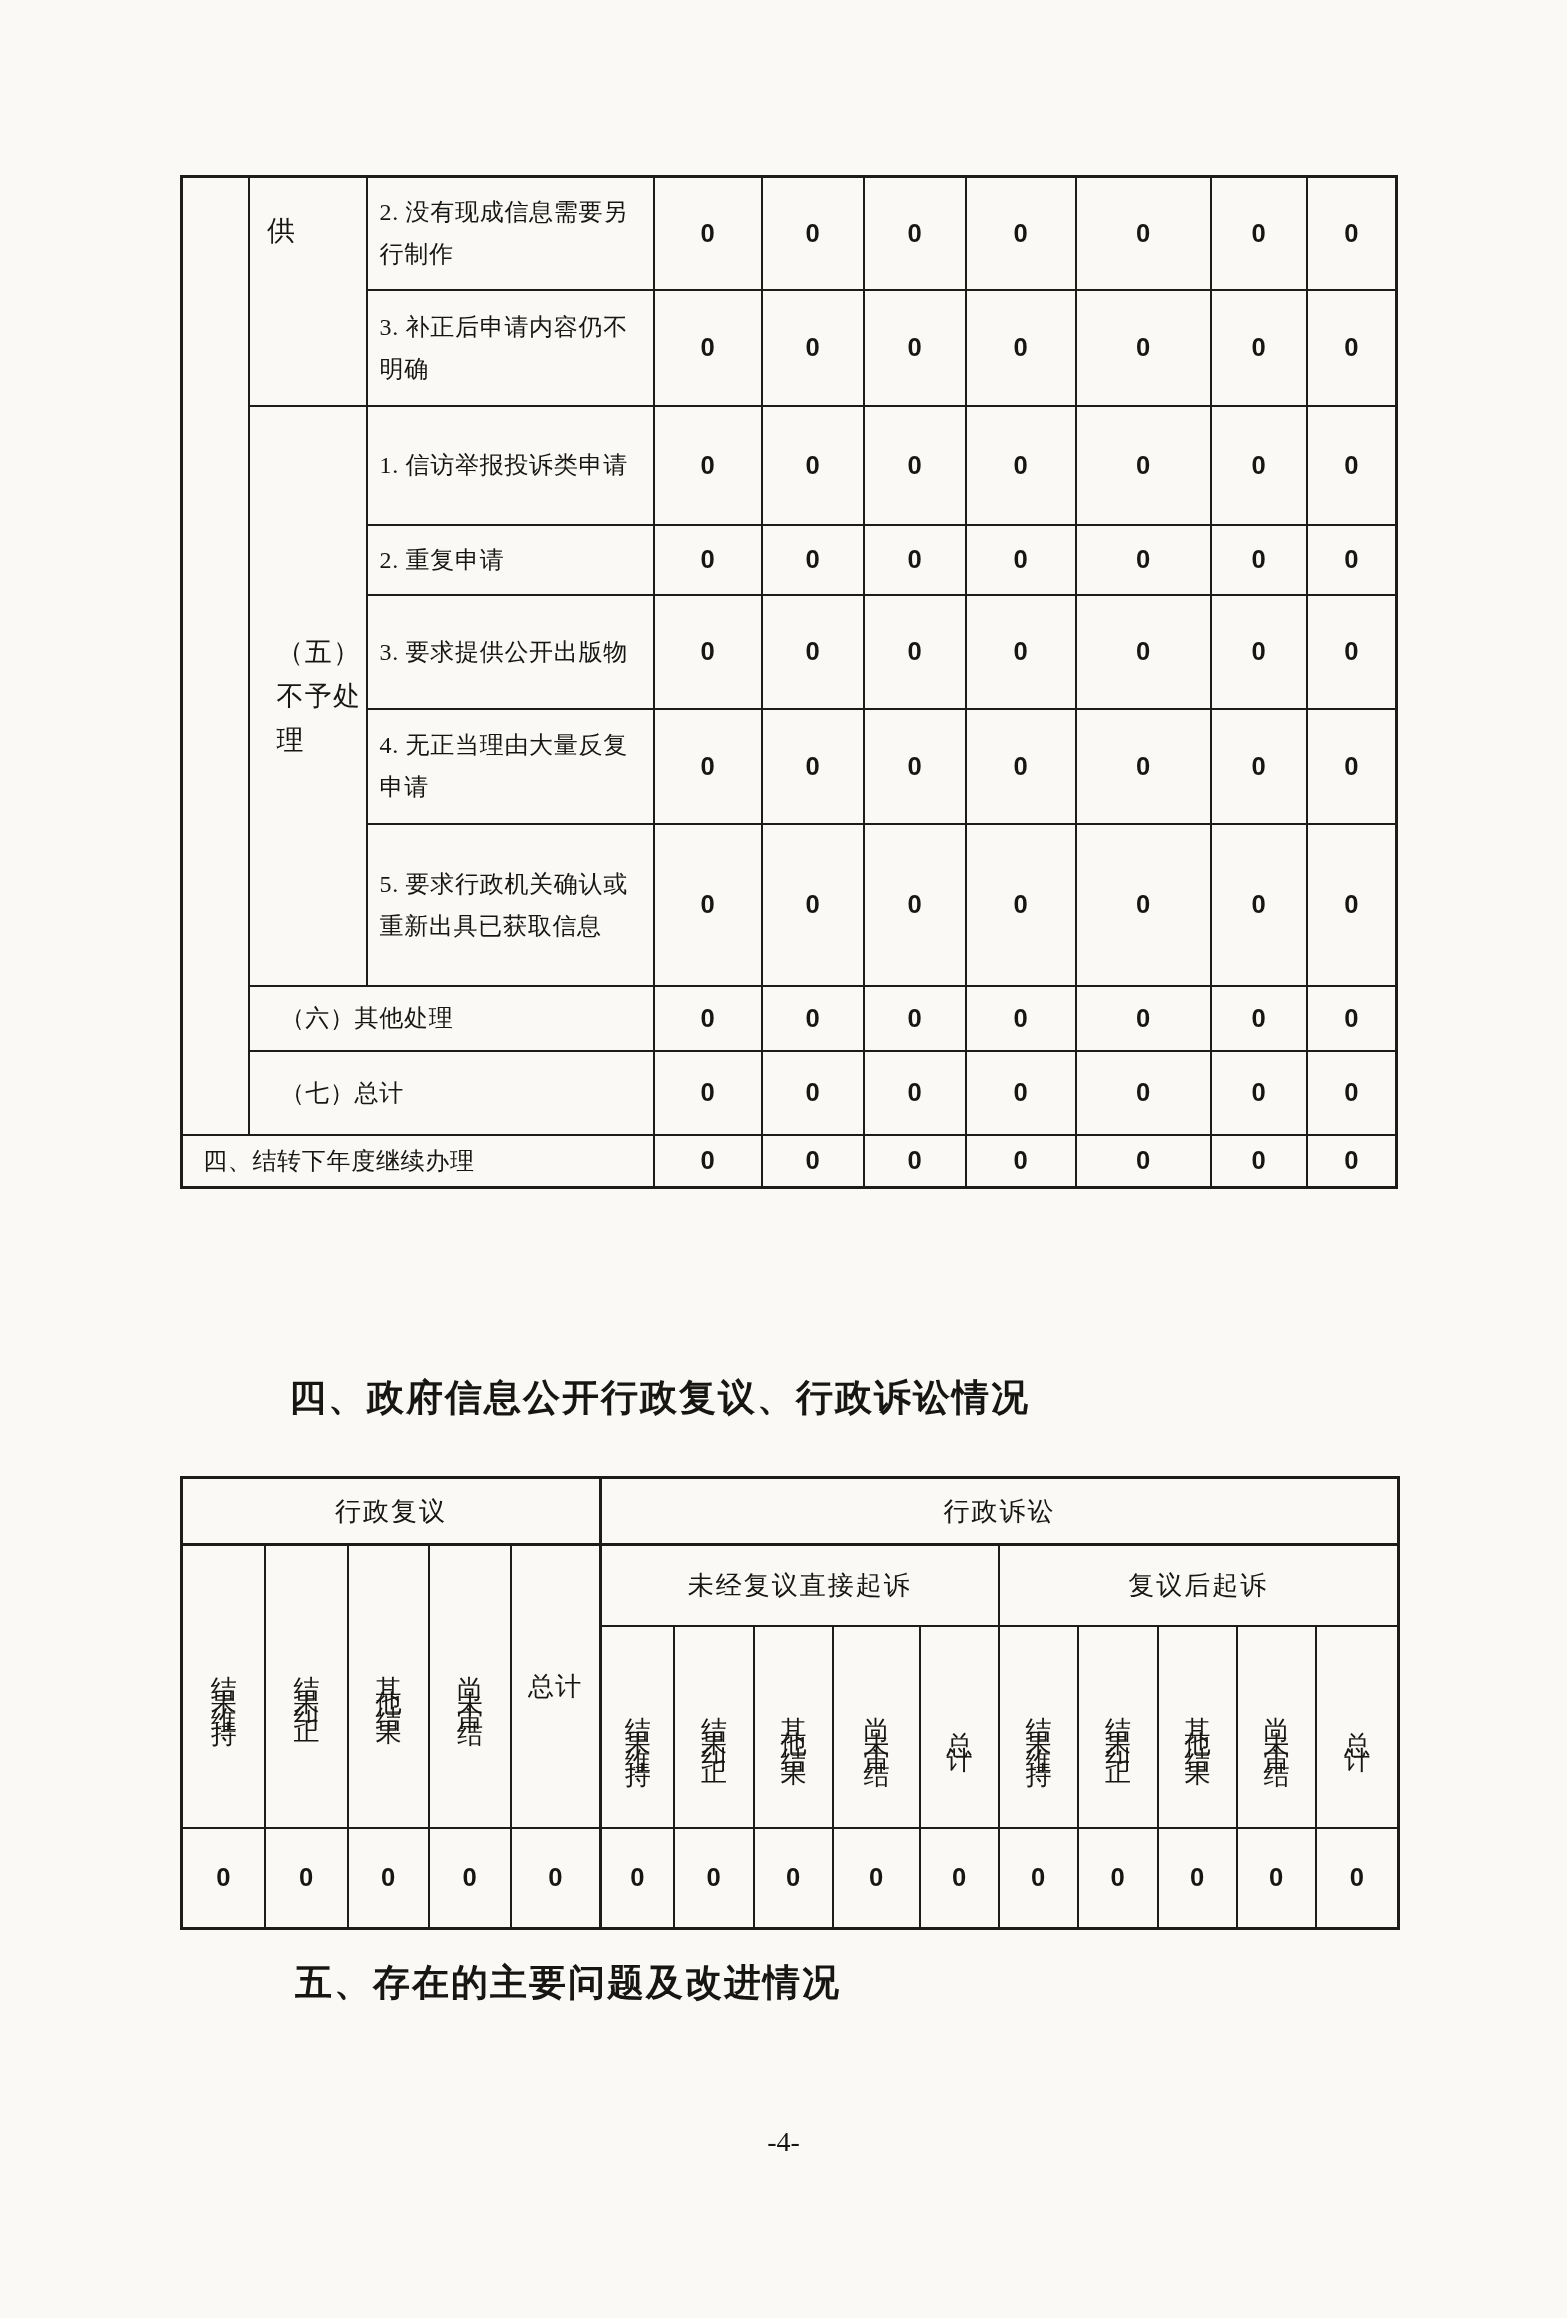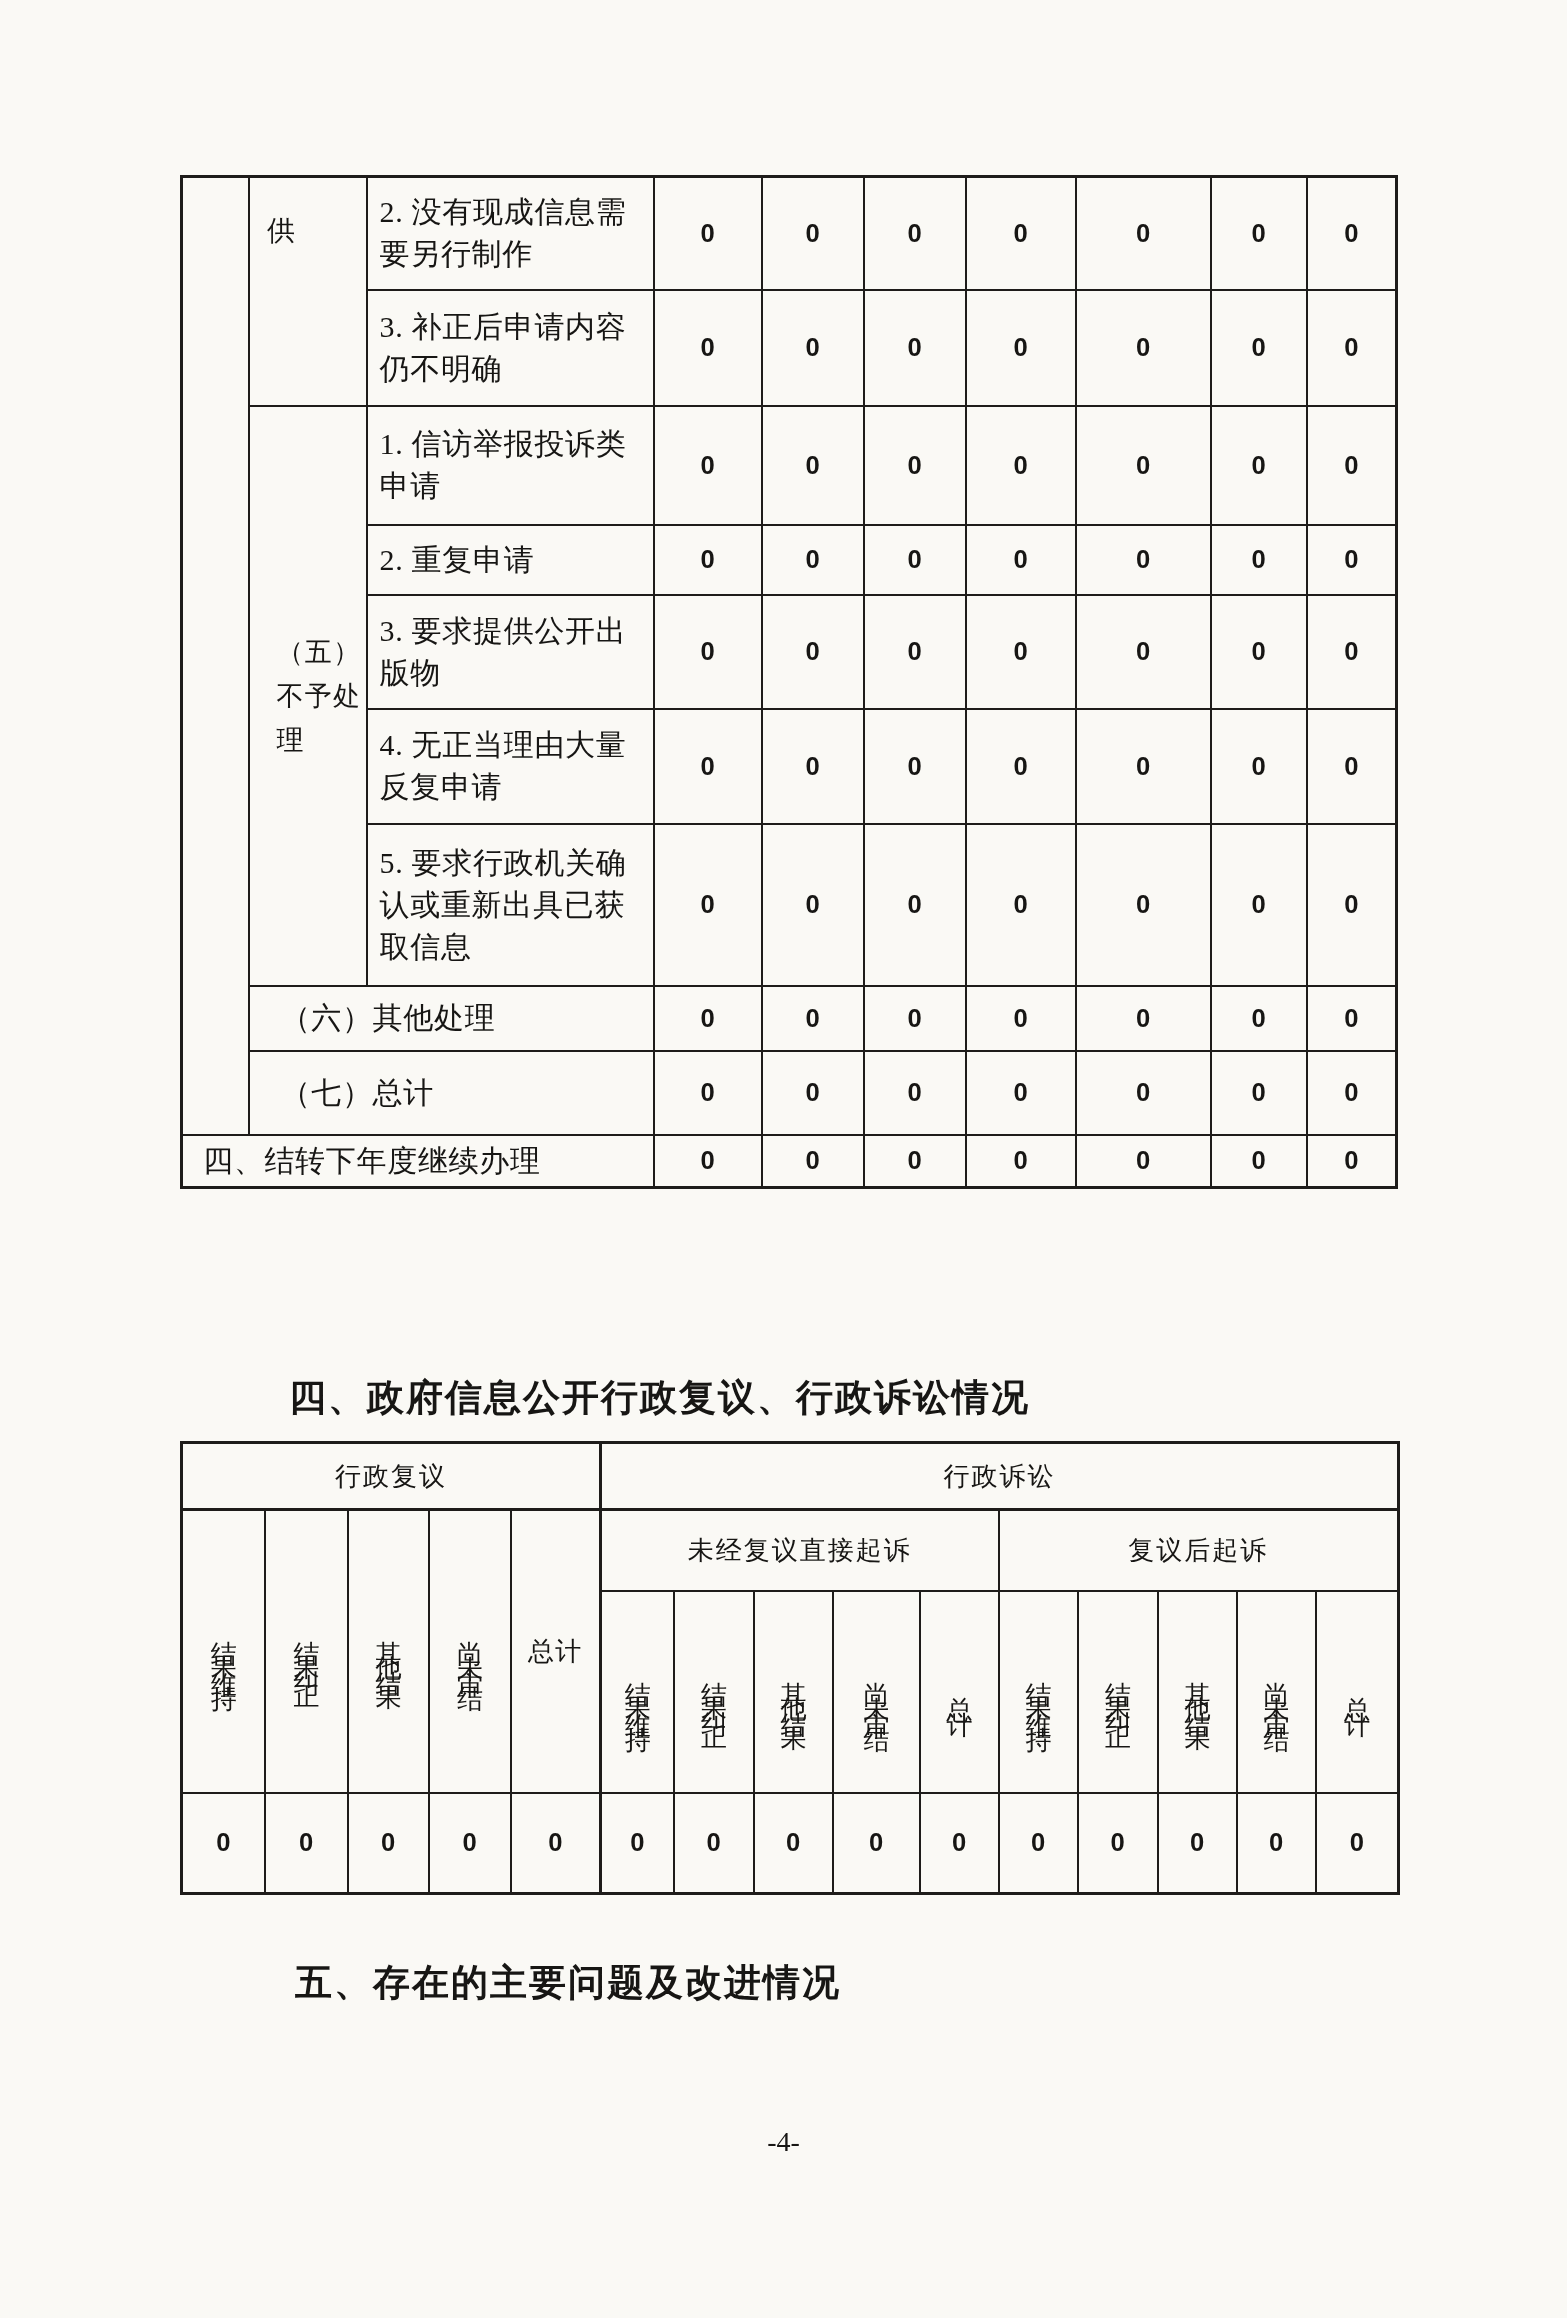--- a/index.html
+++ b/index.html
@@ -18,25 +18,25 @@
     position:absolute;
     background:transparent;
   }
   td{
     border:2px solid #1e1c1a;
     padding:0;
     overflow:hidden;
   }
   .t1{left:180px;top:175px;width:1216px;}
   .t1{border:3.4px solid #1e1c1a;}
-  .t2{left:180px;top:1441px;width:1216px;border:3.4px solid #1e1c1a;}
+  .t2{left:180px;top:1476px;width:1216px;border:3.4px solid #1e1c1a;}
 
   
   td.lab{
-    font-size:30px;
+    font-size:24px;
     line-height:42px;
     vertical-align:middle;
     padding:4px 8px 4px 12px;
     letter-spacing:0.7px;
   }
   td.gong{
     vertical-align:top;
     padding-top:34px;
     padding-left:17.5px;
     font-size:28px;

